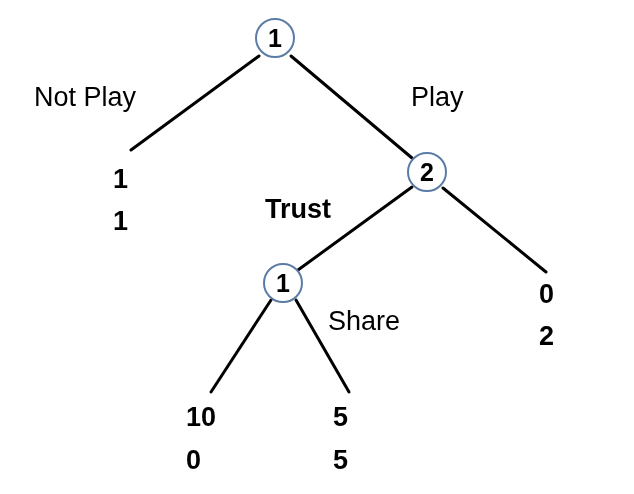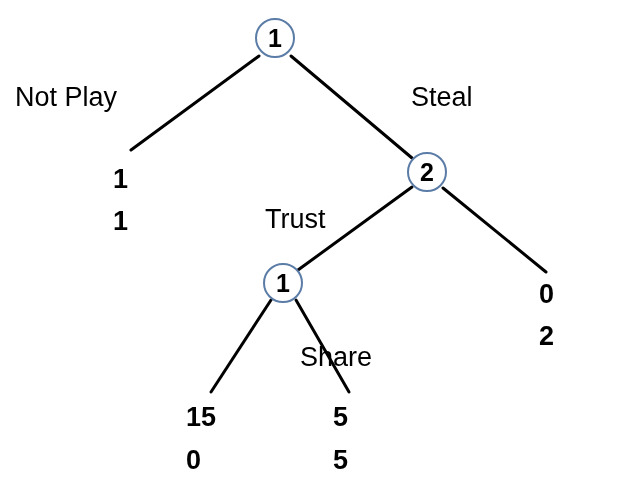--- a/index.html
+++ b/index.html
@@ -82,35 +82,35 @@
   </div>
 
   <div class="node" style="left:407px; top:152px;">
     <span>2</span>
   </div>
 
   <div class="node" style="left:263px; top:263px;">
     <span>1</span>
   </div>
 
-  <div class="edge-label" style="left:15px; top:84px;">Not Play</div>
+  <div class="edge-label" style="left:34px; top:84px;">Not Play</div>
 
-  <div class="edge-label" style="left:411px; top:84px;">Steal</div>
+  <div class="edge-label" style="left:411px; top:84px;">Play</div>
 
-  <div class="edge-label" style="left:265px; top:206px;">Trust</div>
+  <div class="edge-label" style="left:265px; top:196px;font-weight:bold;">Trust</div>
 
 
 
-  <div class="edge-label" style="left:300px; top:308px;margin-top:36px;">Share</div>
+  <div class="edge-label" style="left:328px; top:308px;">Share</div>
 
   <div class="payoff" style="left:113px; top:166px;">1</div>
   <div class="payoff" style="left:113px; top:208px;">1</div>
 
   <div class="payoff" style="left:539px; top:281px;">0</div>
   <div class="payoff" style="left:539px; top:323px;">2</div>
 
-  <div class="payoff" style="left:186px; top:404px;">15</div>
+  <div class="payoff" style="left:186px; top:404px;">10</div>
   <div class="payoff" style="left:186px; top:447px;">0</div>
 
   <div class="payoff" style="left:333px; top:404px;">5</div>
   <div class="payoff" style="left:333px; top:447px;">5</div>
 
 </div>
 
 </body></html>

